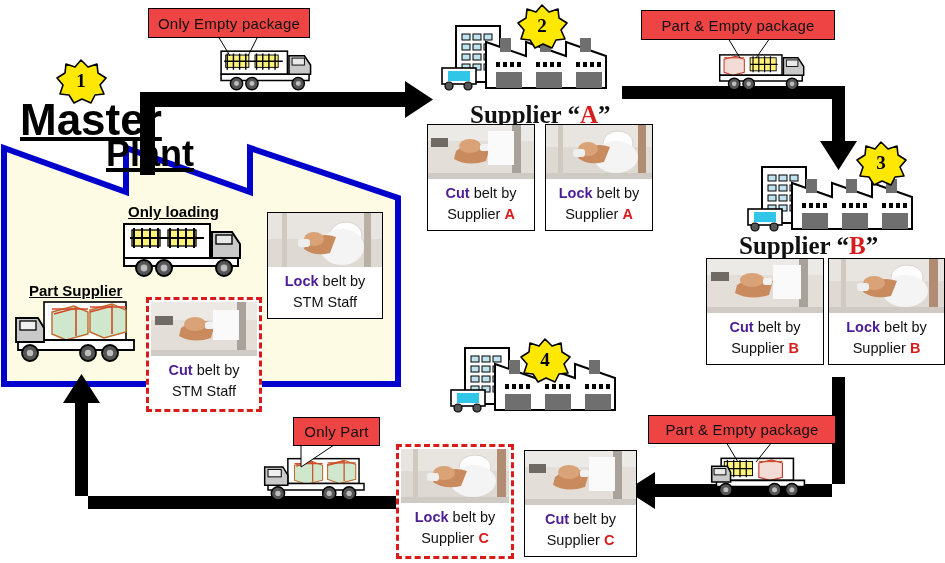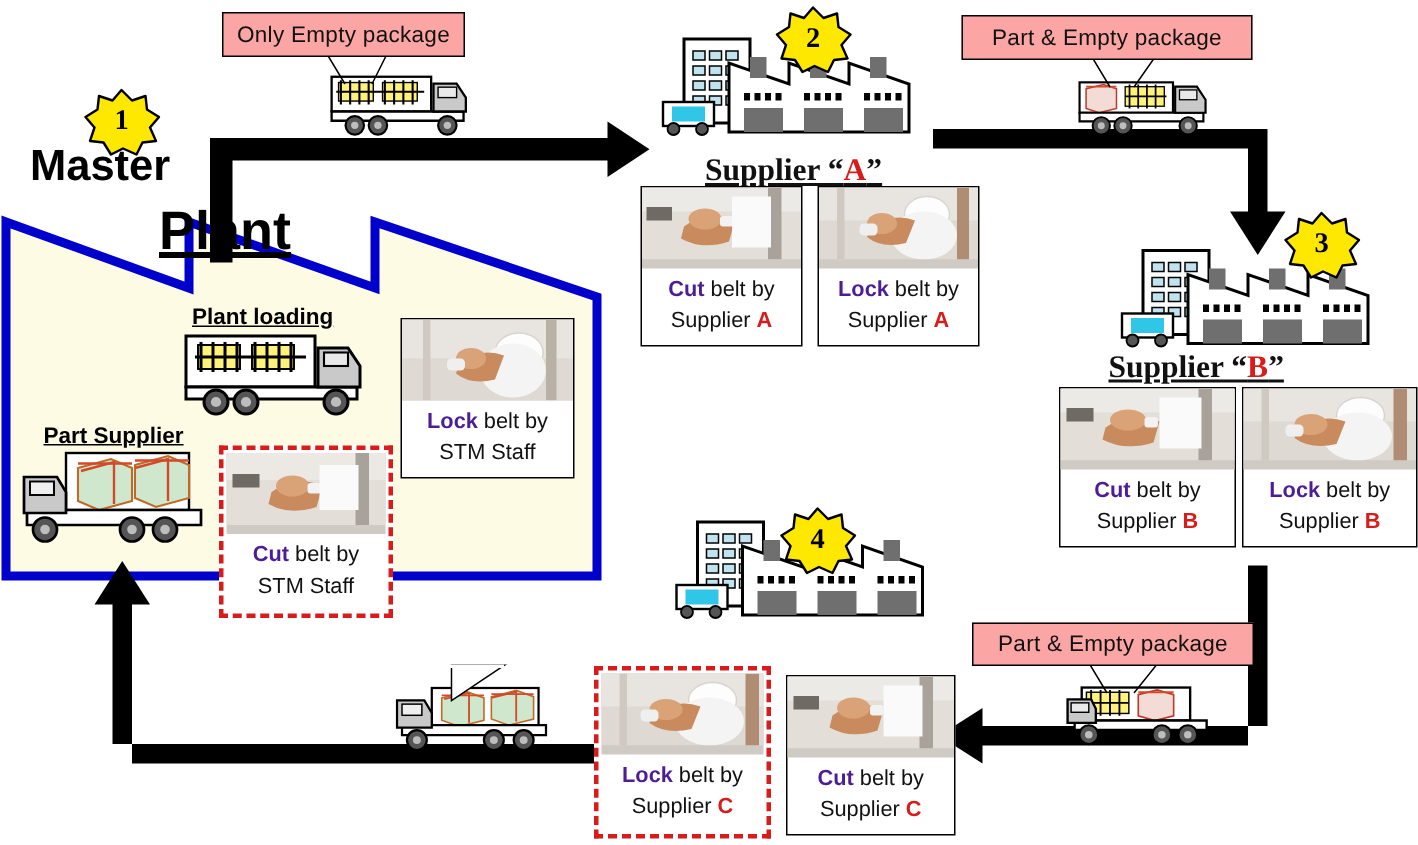--- a/index.html
+++ b/index.html
@@ -4,47 +4,47 @@
 <style>
   html,body{margin:0;padding:0;background:#fff;}
   body{width:945px;height:563px;position:relative;overflow:hidden;
        font-family:"Liberation Sans",sans-serif;}
   #stage{position:absolute;left:0;top:0;width:945px;height:563px;}
 
   .abs{position:absolute;}
 
   
   .callout{
-    position:absolute;background:#fca5a5;border:1px solid #000;
+    position:absolute;background:#ef4444;border:1px solid #000;
     font-size:15px;color:#111;letter-spacing:.2px;
     display:flex;align-items:center;justify-content:center;
     white-space:nowrap;z-index:40;
   }
 
   
   .card{position:absolute;background:#fff;border:1px solid #000;z-index:30;
         box-sizing:border-box;}
   .card.dashed{border:3px dashed #d81c1c;padding:2px;background:#fff;}
   .card .photo{width:100%;height:54px;display:block;position:relative;
         overflow:hidden;background:#cfcac4;}
   .card .cap{padding:4px 2px 5px;text-align:center;font-size:14.5px;
         line-height:1.45;color:#111;}
   .card .cap .kw{color:#4c1d95;font-weight:bold;}
   .card .cap .sp{color:#d81c1c;font-weight:bold;}
 
   
   .plantTitle{position:absolute;font-family:"Liberation Serif",serif;
-     font-weight:bold;font-size:21px;color:#111;white-space:nowrap;z-index:20;text-decoration:underline;}
+     font-weight:bold;font-size:25px;color:#111;white-space:nowrap;z-index:20;}
   .plantTitle .ltr{color:#d81c1c;}
 
   
   #masterShape{position:absolute;left:0;top:140px;width:404px;height:250px;z-index:5;}
   .mpLabel{position:absolute;z-index:25;font-weight:bold;color:#000;
      font-family:"Liberation Sans",sans-serif;}
-  #mpTitle1{left:20px;top:95px;font-size:29px;
+  #mpTitle1{left:20px;top:95px;font-size:44px;text-decoration:underline;
      text-decoration-thickness:4px;}
   #mpTitle2{left:58px;top:133px;font-size:36px;text-decoration:underline;
      text-decoration-thickness:4px;margin-left:48px;}
   .innerLab{position:absolute;font-size:15px;font-weight:bold;color:#000;
      text-decoration:underline;z-index:25;white-space:nowrap;}
 
   
   .star{position:absolute;width:52px;height:46px;z-index:45;}
   .star svg{display:block;}
   .star .num{position:absolute;left:0;top:0;width:52px;height:46px;
@@ -84,21 +84,21 @@
   <div class="mpLabel" id="mpTitle1">Master</div>
   <div class="mpLabel" id="mpTitle2">Plant</div>
 
   <div class="star" style="left:55px;top:58px;">
     <svg viewBox="0 0 52 46" width="52" height="46">
       <polygon points="26,2 33,9 42,6 43,15 51,20 45,27 49,36 40,37 36,45 27,41 19,45 14,37 5,36 8,27 2,20 10,15 11,6 20,9" fill="#FFE800" stroke="#000" stroke-width="1.6" stroke-linejoin="round"></polygon>
     </svg>
     <div class="num">1</div>
   </div>
 
-  <div class="innerLab" style="left:128px;top:203px;">Plant loading</div>
+  <div class="innerLab" style="left:128px;top:203px;">Only loading</div>
   <div class="innerLab" style="left:29px;top:282px;">Part Supplier</div>
 
   <svg class="truck" style="left:120px;top:218px;" width="140" height="66" viewBox="0 0 140 66">
     <rect x="4" y="6" width="86" height="34" fill="#fff" stroke="#000" stroke-width="2"></rect>
     <g fill="#FFF27A" stroke="#000" stroke-width="1.3">
       <rect x="12" y="12" width="28" height="16"></rect>
         <rect x="48" y="12" width="28" height="16"></rect>
     </g>
     <g stroke="#000" stroke-width="2" fill="none">
       <path d="M14 10 L14 30 M22 10 L22 30 M30 10 L30 30 M38 10 L38 30"></path>
@@ -553,20 +553,21 @@
         <circle cx="86" cy="44" r="8"></circle>
         <circle cx="108" cy="44" r="8"></circle>
       </g>
     <g fill="#bdbdbd">
         <circle cx="24" cy="44" r="3.2"></circle>
         <circle cx="86" cy="44" r="3.2"></circle>
         <circle cx="108" cy="44" r="3.2"></circle>
       </g>
   </svg>
 
+  <div class="callout" style="left:293px;top:417px;width:85px;height:27px;">Only Part</div>
   <svg class="leaderline" style="left:293px;top:443px;" width="90" height="26" viewBox="0 0 90 26">
     <path d="M8 0 L44 0 L8 24 Z" fill="#fff" stroke="#000" stroke-width="1"></path>
     <path d="M7 1 L43 1" stroke="#fff" stroke-width="2.5"></path>
   </svg>
   <svg class="truck" style="left:255px;top:457px;" width="122" height="48" viewBox="0 0 140 58">
     <rect x="36" y="2" width="86" height="30" fill="#fff" stroke="#000" stroke-width="1.8"></rect>
     <g stroke="#c06a2a" stroke-width="1.3" fill="#cfe8cd">
       <path d="M44 10 L64 5 L78 10 L78 28 L58 33 L44 28 Z"></path>
       <path d="M84 9 L104 4 L118 9 L118 27 L98 32 L84 27 Z"></path>
       </g>

